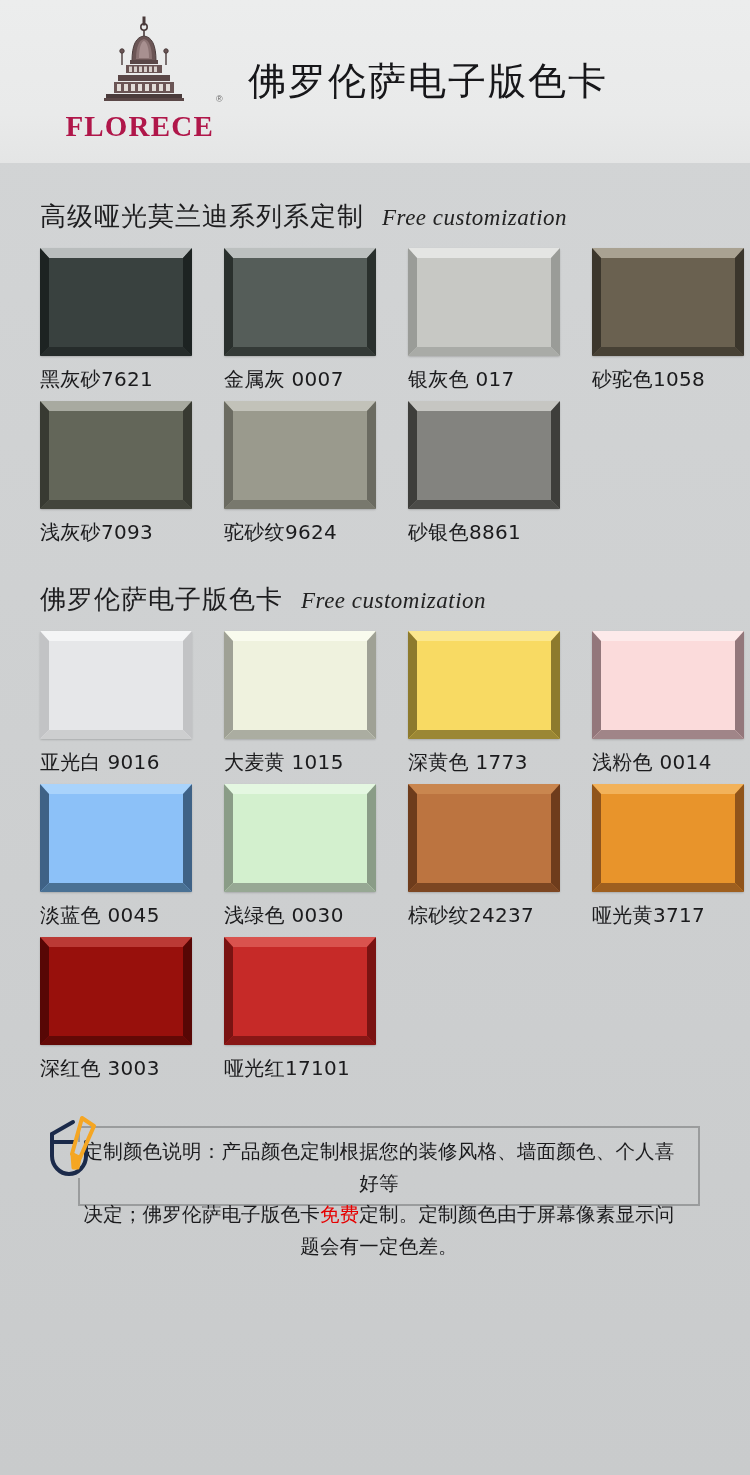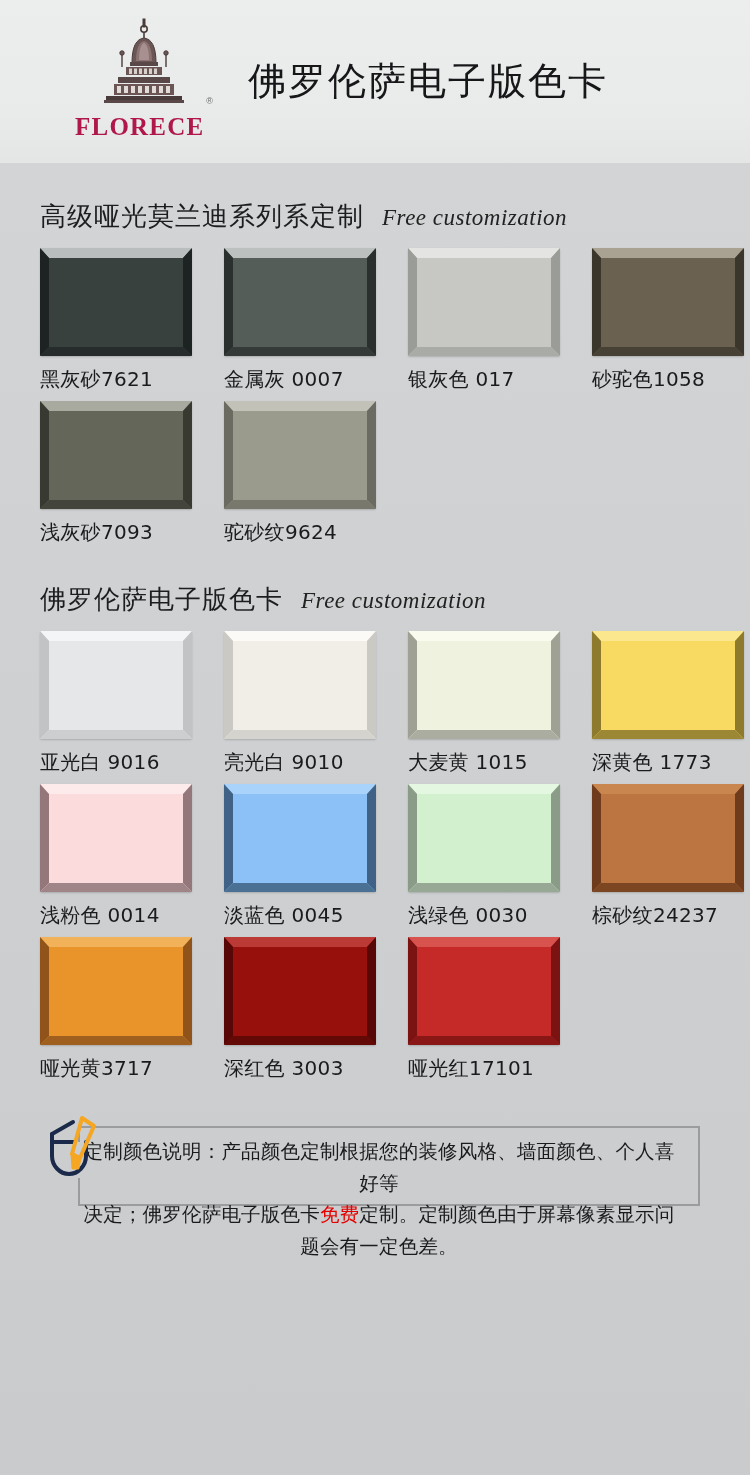--- a/index.html
+++ b/index.html
@@ -28,21 +28,21 @@
     flex-direction: column;
     align-items: center;
     position: relative;
     top: -4px;
   }
   .logo-mark { width: 120px; height: 96px; display:block; }
   .logo-word-wrap { display: flex; align-items: flex-start; margin-top: 1px; }
   .logo-word {
     font-family: "Liberation Serif", "DejaVu Serif", serif;
     font-weight: 700;
-    font-size: 25px;
+    font-size: 29px;
     letter-spacing: 1.2px;
     color: #b0174a;
     line-height: 1;
   }
   .logo-reg {
     font-size: 9px; color: #6a6a6a; margin-left: 2px;
     position: relative; top: -18px;
   }
   .header-title {
     margin-left: 38px;
@@ -276,46 +276,46 @@
       <div class="swatch-cell">
         <div class="chip" style="background: rgb(154, 154, 141);">
           <div class="bevel-top" style="background: rgb(194, 194, 185);"></div>
           <div class="bevel-left" style="background: rgb(107, 107, 97);"></div>
           <div class="bevel-right" style="background: rgb(107, 107, 97);"></div>
           <div class="bevel-bottom" style="background: rgb(120, 120, 109);"></div>
           <div class="face" style="background: rgb(154, 154, 141);"></div>
         </div>
         <div class="chip-label">驼砂纹9624</div>
       </div>
+      <div class="swatch-cell">
+        <div class="chip" style="background: rgb(131, 131, 127);">
+          <div class="bevel-top" style="background: rgb(198, 198, 194);"></div>
+          <div class="bevel-left" style="background: rgb(62, 62, 59);"></div>
+          <div class="bevel-right" style="background: rgb(62, 62, 59);"></div>
+          <div class="bevel-bottom" style="background: rgb(75, 75, 72);"></div>
+          <div class="face" style="background: rgb(131, 131, 127);"></div>
+        </div>
+        <div class="chip-label">砂银色8861</div>
+      </div>
     </div>
 
   <div class="section-head">
     <div class="section-title">佛罗伦萨电子版色卡</div>
     <div class="section-sub">Free customization</div>
   </div>
   <div class="swatch-grid" id="grid-1">
       <div class="swatch-cell">
         <div class="chip" style="background: rgb(230, 231, 233);">
           <div class="bevel-top" style="background: rgb(244, 245, 246);"></div>
           <div class="bevel-left" style="background: rgb(194, 195, 197);"></div>
           <div class="bevel-right" style="background: rgb(194, 195, 197);"></div>
           <div class="bevel-bottom" style="background: rgb(205, 206, 207);"></div>
           <div class="face" style="background: rgb(230, 231, 233);"></div>
         </div>
         <div class="chip-label">亚光白 9016</div>
-      </div>
-      <div class="swatch-cell">
-        <div class="chip" style="background: rgb(241, 238, 232);">
-          <div class="bevel-top" style="background: rgb(251, 250, 247);"></div>
-          <div class="bevel-left" style="background: rgb(203, 201, 196);"></div>
-          <div class="bevel-right" style="background: rgb(203, 201, 196);"></div>
-          <div class="bevel-bottom" style="background: rgb(213, 211, 206);"></div>
-          <div class="face" style="background: rgb(241, 238, 232);"></div>
-        </div>
-        <div class="chip-label">亮光白 9010</div>
       </div>
       <div class="swatch-cell">
         <div class="chip" style="background: rgb(239, 242, 222);">
           <div class="bevel-top" style="background: rgb(249, 251, 238);"></div>
           <div class="bevel-left" style="background: rgb(159, 161, 149);"></div>
           <div class="bevel-right" style="background: rgb(159, 161, 149);"></div>
           <div class="bevel-bottom" style="background: rgb(171, 173, 161);"></div>
           <div class="face" style="background: rgb(239, 242, 222);"></div>
         </div>
         <div class="chip-label">大麦黄 1015</div>

